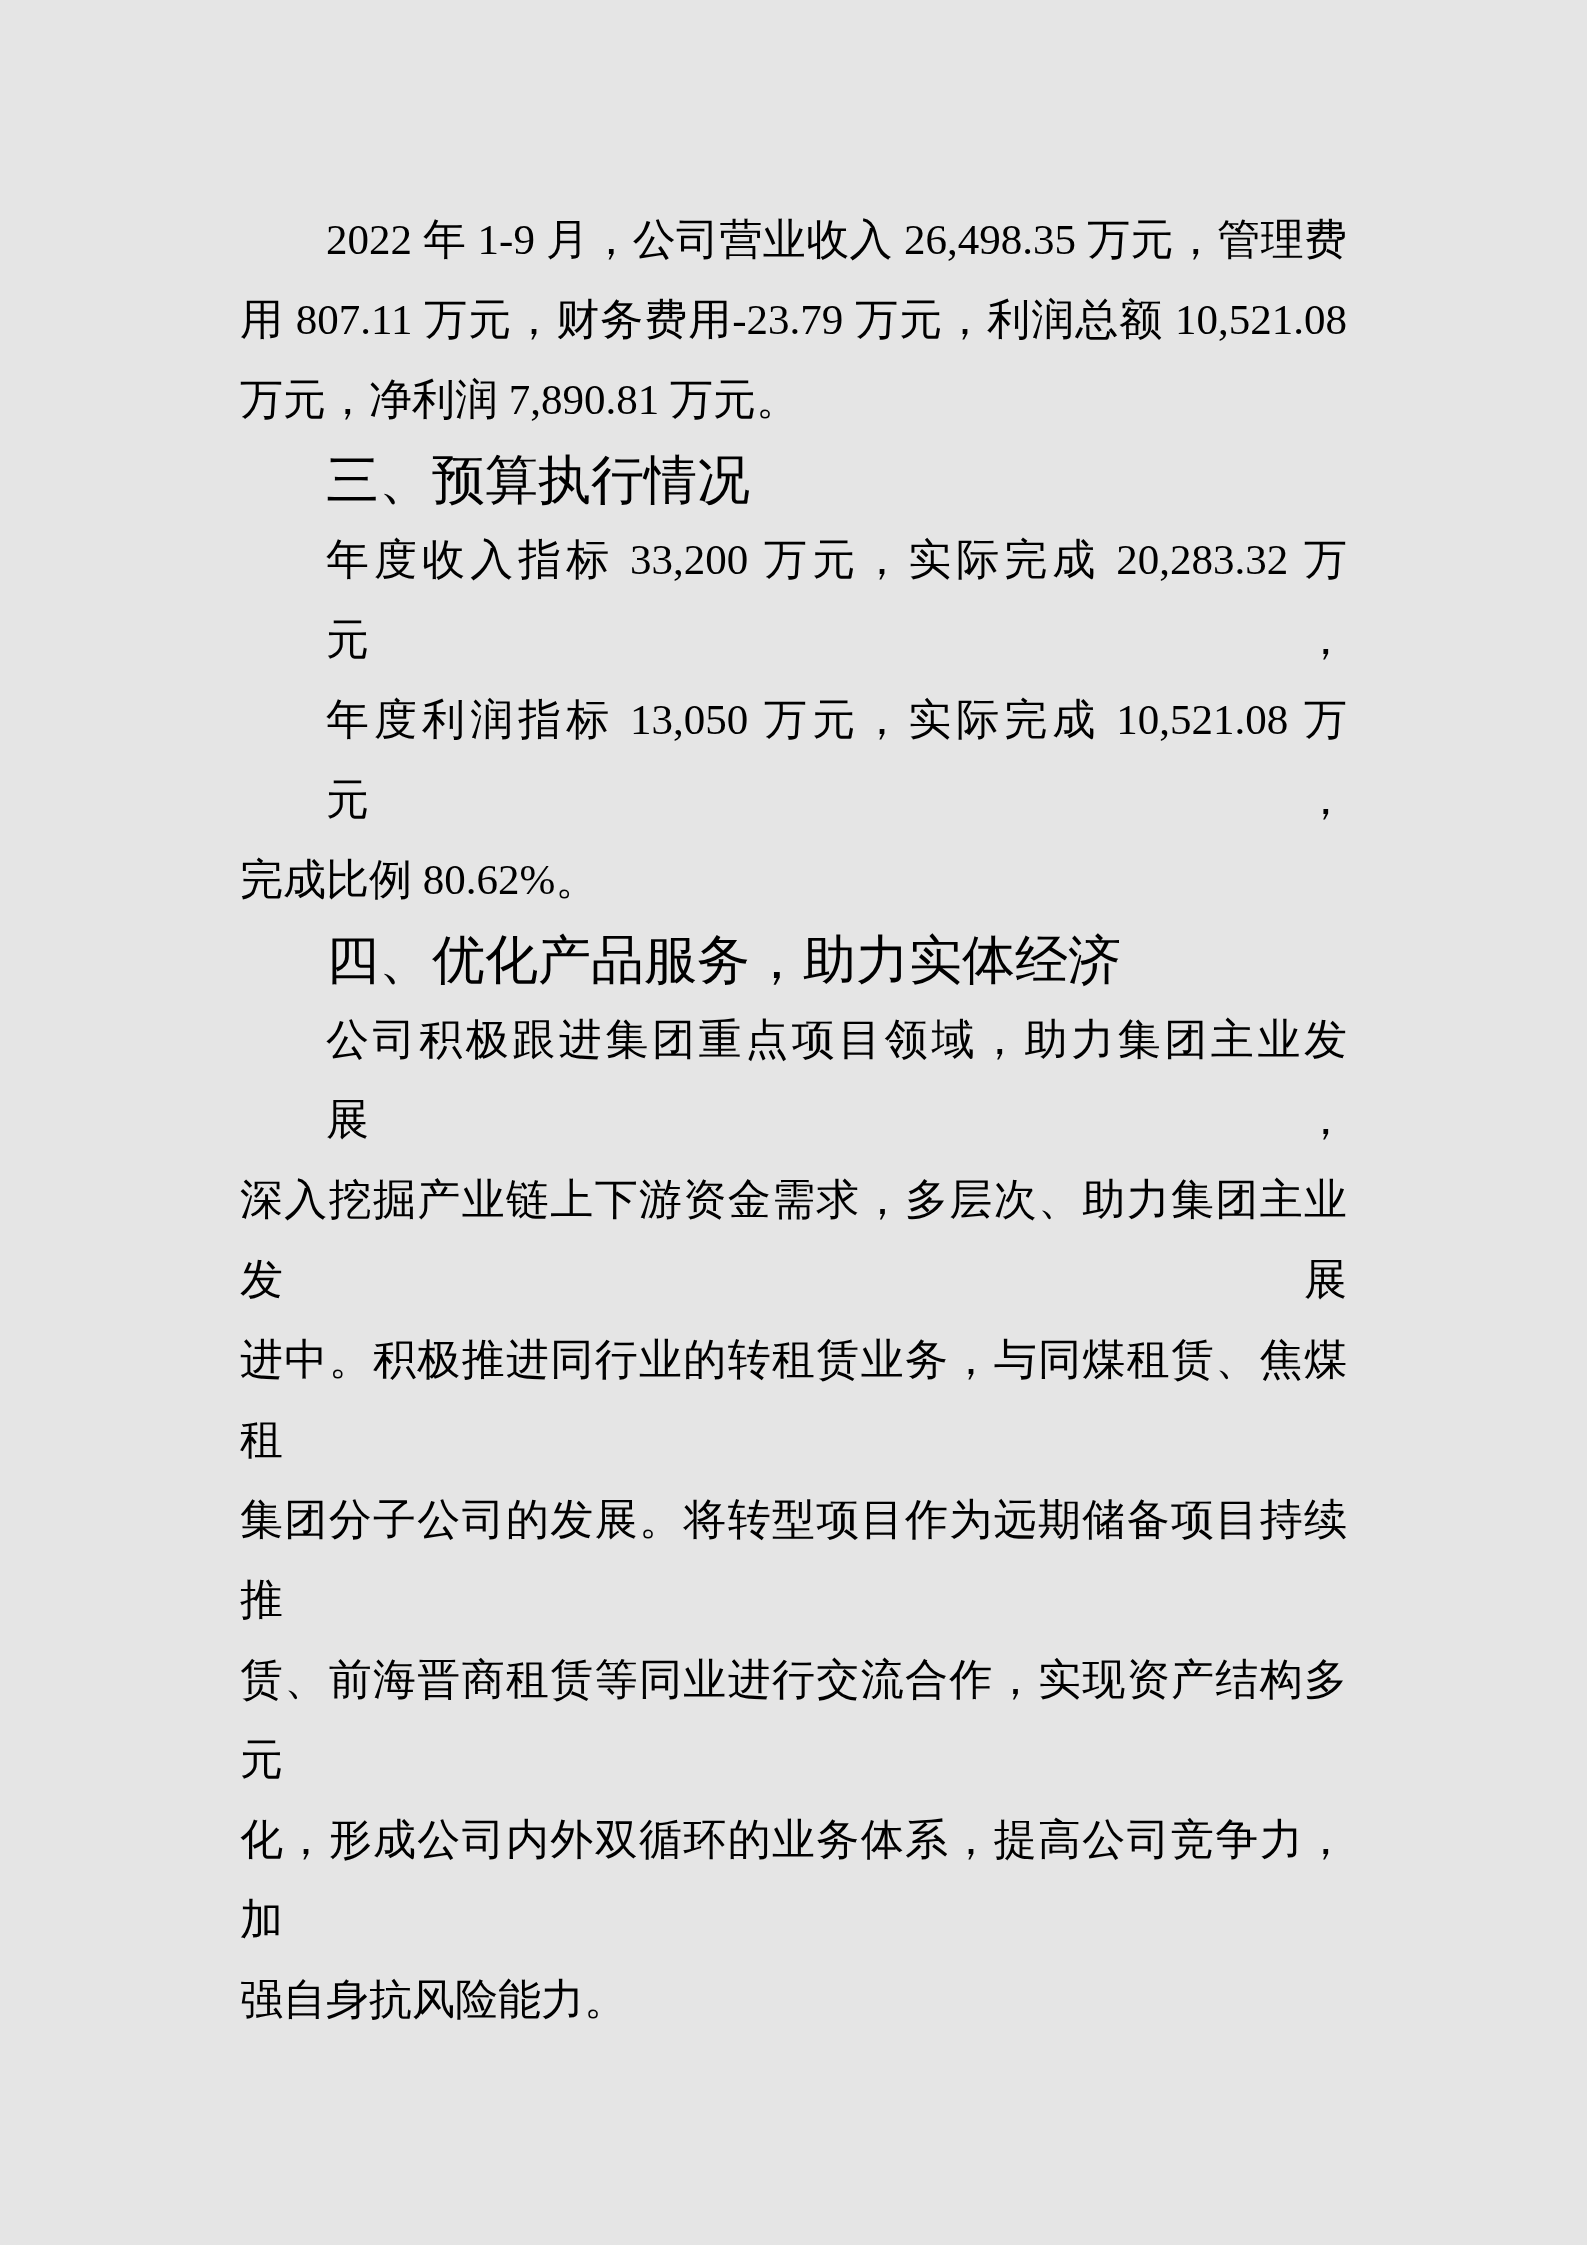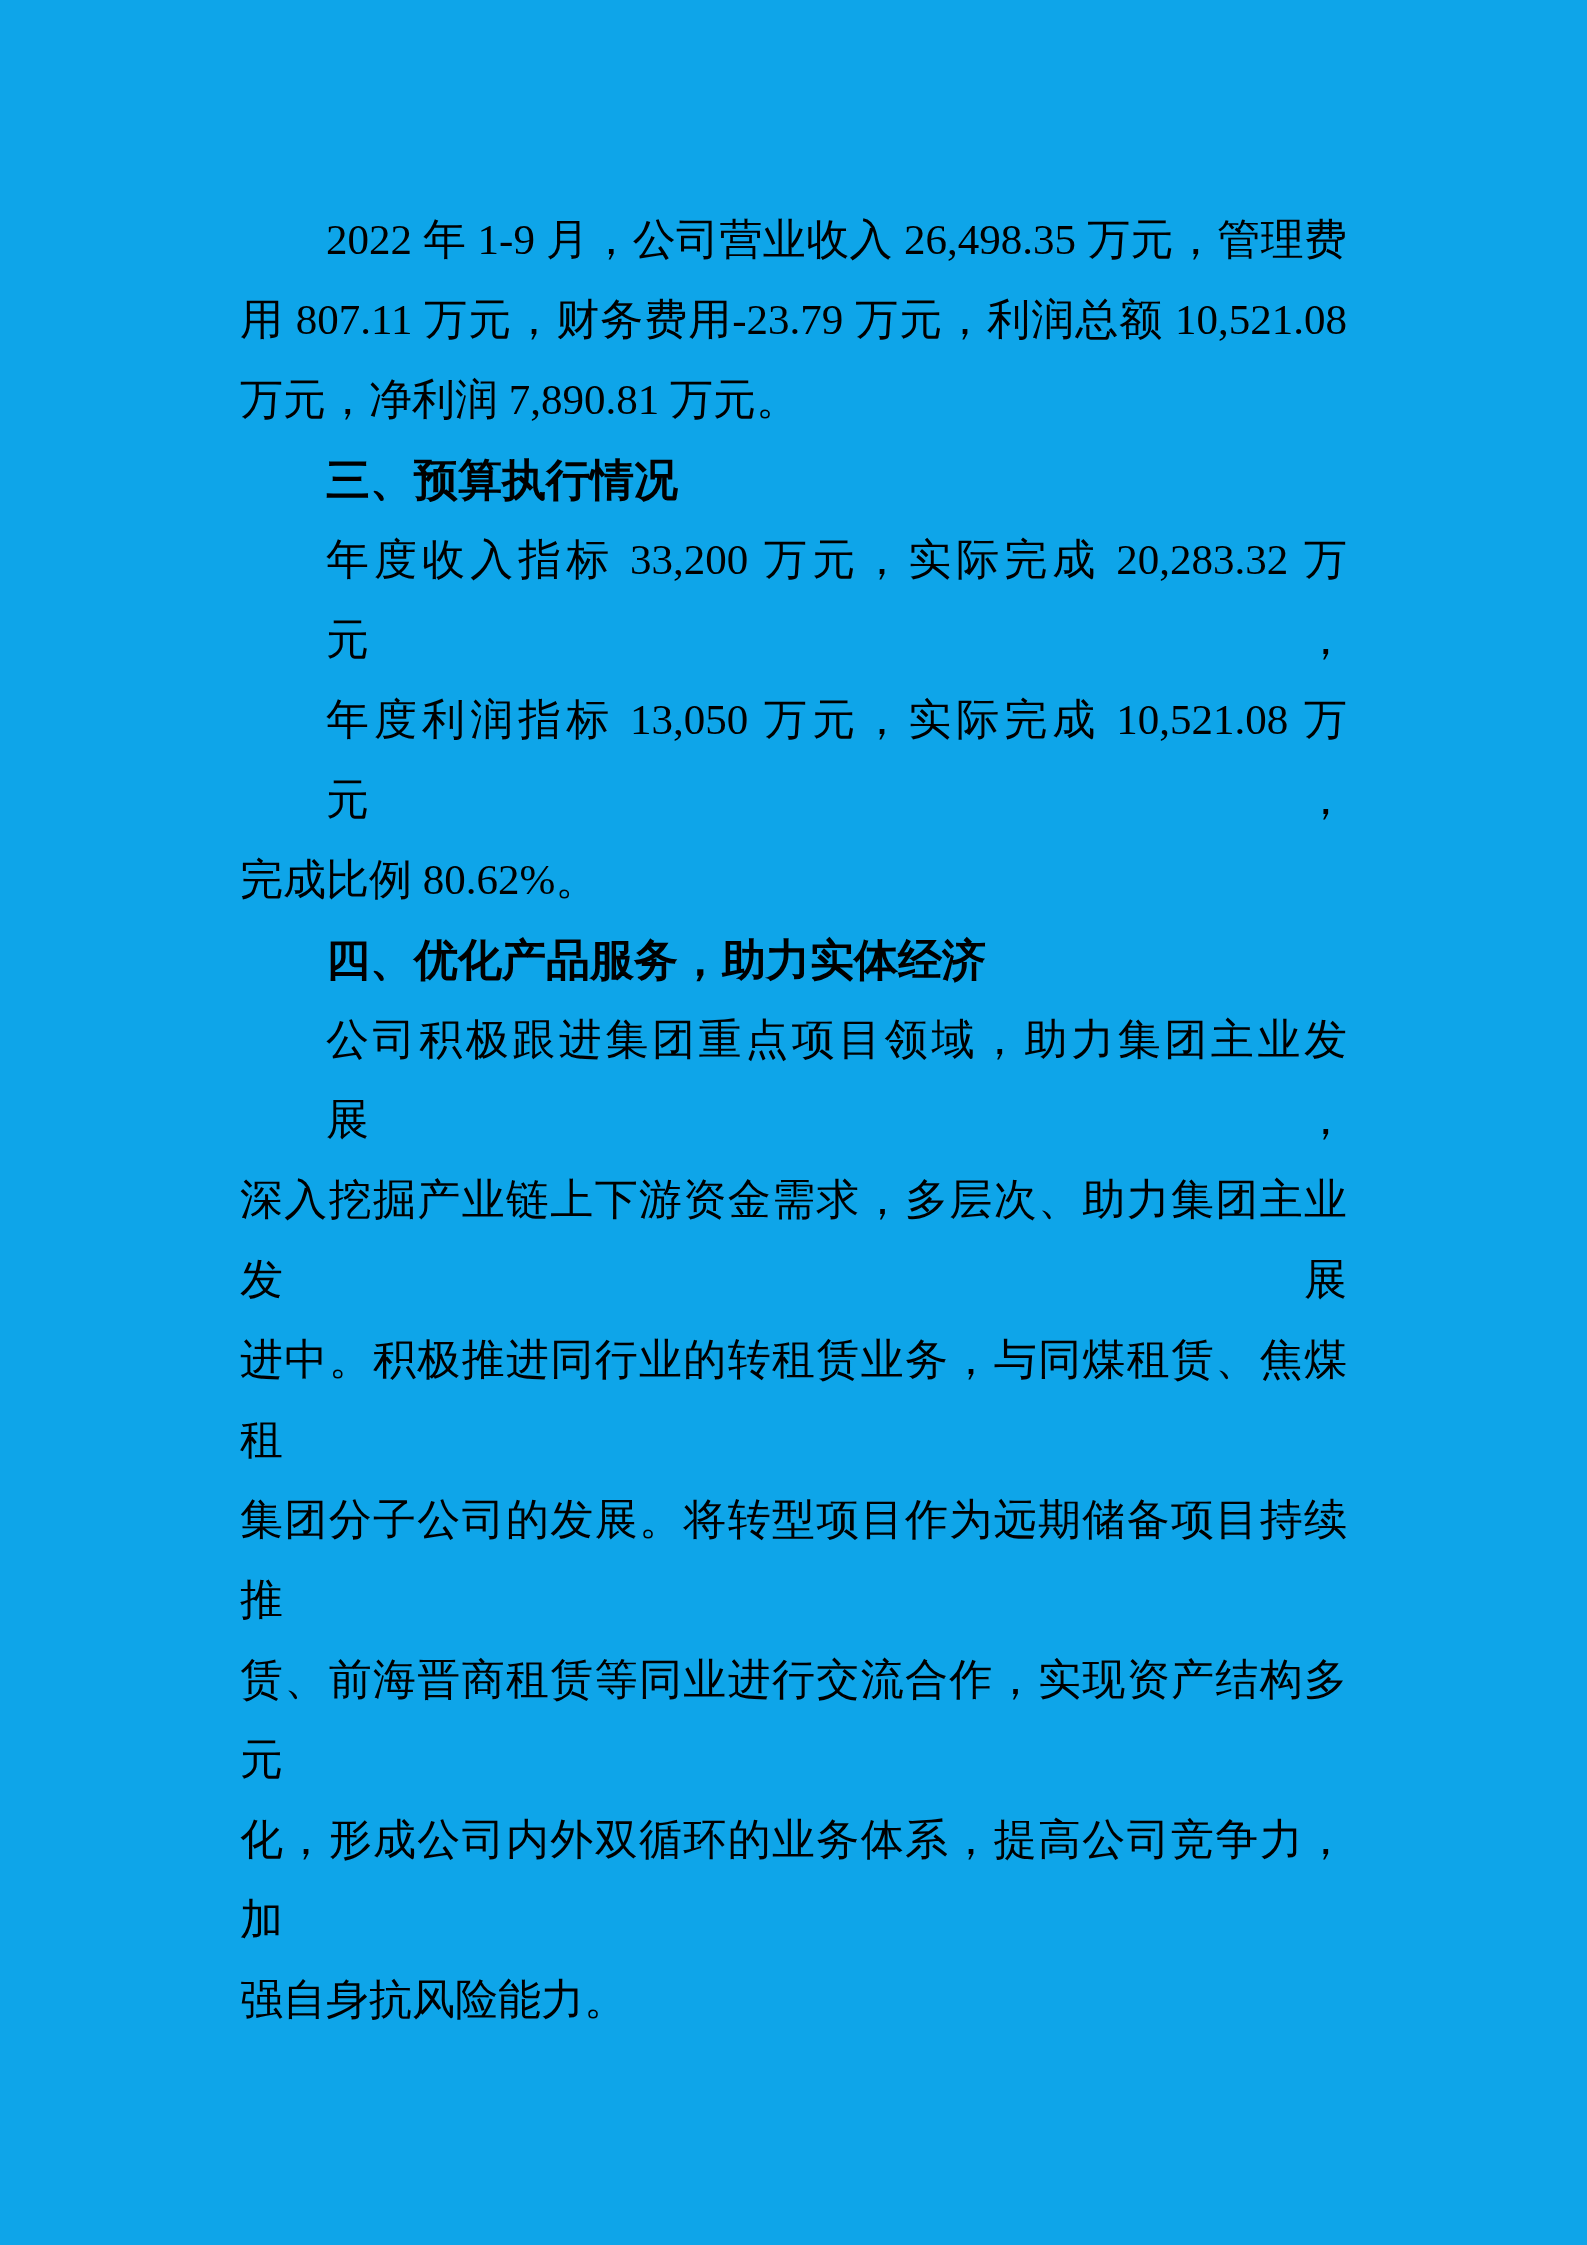--- a/index.html
+++ b/index.html
@@ -4,21 +4,21 @@
 <style>
   html, body {
     margin: 0;
     padding: 0;
     background: #ffffff;
   }
   .page {
     position: relative;
     width: 1587px;
     height: 2245px;
-    background: #0ea5e9;
+    background: #e5e5e5;
     color: #000000;
     font-family: "Liberation Serif", serif;
     overflow: hidden;
   }
   .doc {
     position: absolute;
     left: 240px;
     top: 200px;
     width: 1107px;
   }
@@ -30,22 +30,22 @@
   }
   .line.just {
     text-align: justify;
     text-align-last: justify;
   }
   .line.indent {
     padding-left: 86px;
   }
   .line.heading {
     font-family: "Liberation Sans", sans-serif;
-    font-weight: 700;
-    font-size: 44px;
+    font-weight: 400;
+    font-size: 53px;
     text-align: left;
     text-align-last: left;
   }
 </style>
 </head>
 <body>
 
 <div class="page">
   <div class="doc">
 

